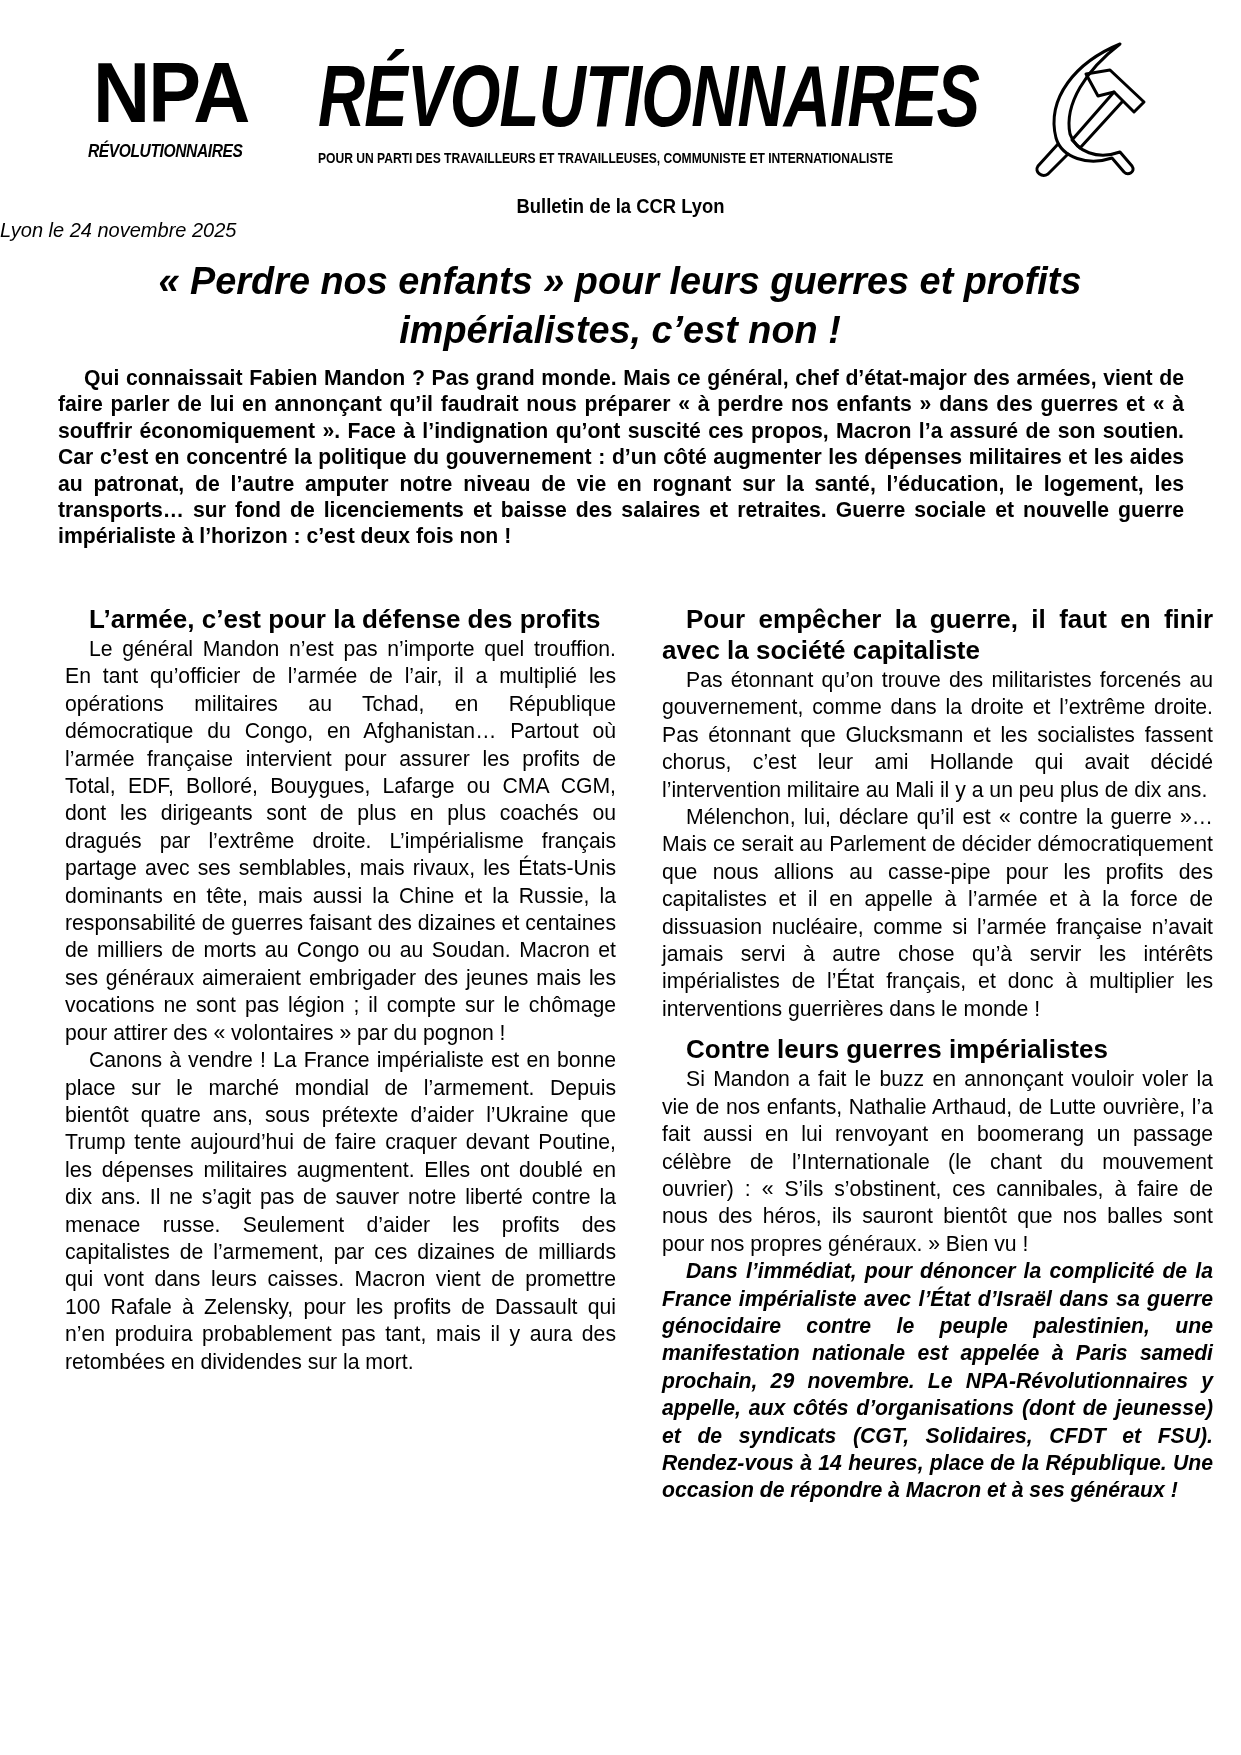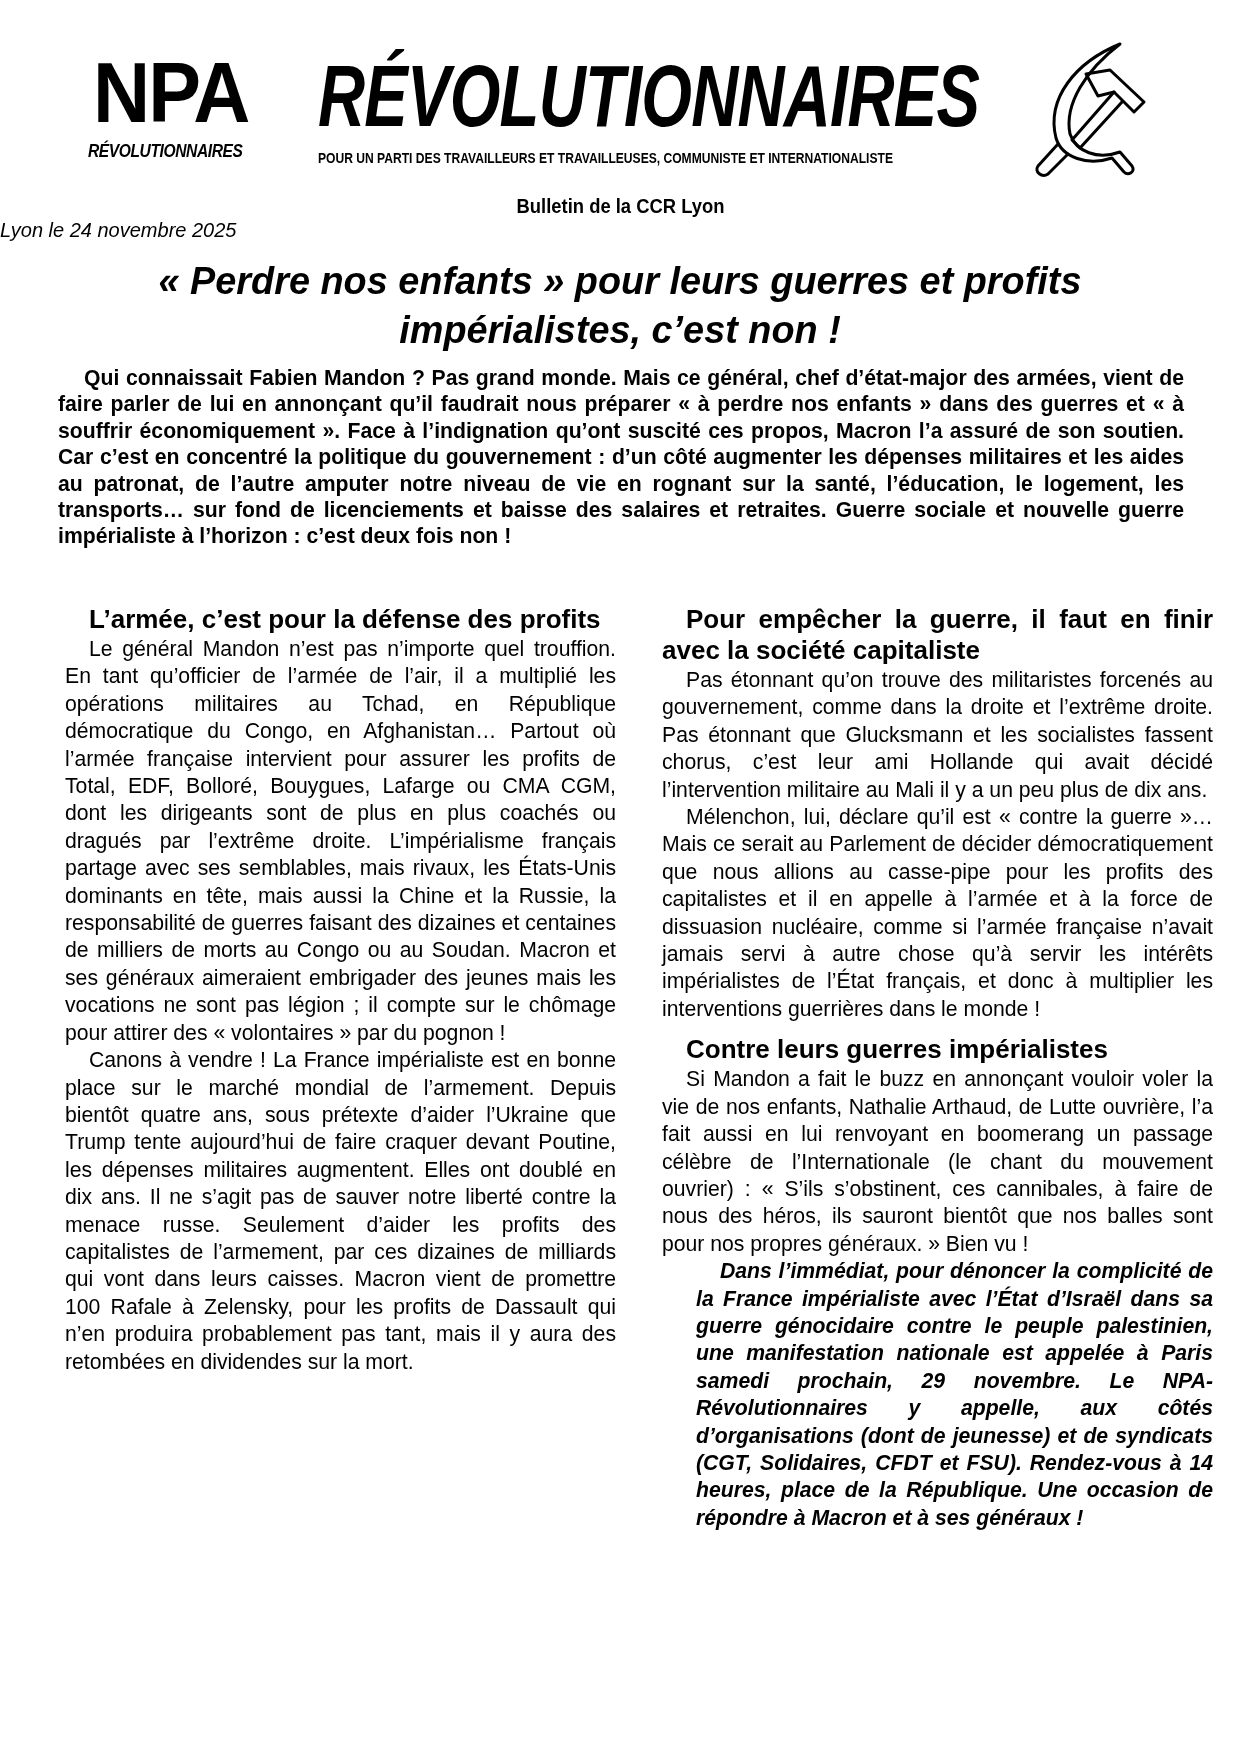--- a/index.html
+++ b/index.html
@@ -15,21 +15,21 @@
   .bulletin { position: absolute; left: 0; top: 194px; width: 1241px; text-align: center; font-size: 20px; font-weight: 700; line-height: 24px; transform: scaleX(0.92); }
   .date { position: absolute; left: 0; top: 218px; width: 1241px; text-align: left; font-size: 20px; font-style: italic; line-height: 24px; }
   .headline { position: absolute; left: 70px; top: 256px; width: 1100px; text-align: center; font-size: 39px; font-weight: 700; font-style: italic; line-height: 49px; transform: scaleX(0.97); }
   .intro { position: absolute; left: 58px; top: 365px; width: 1126px; font-size: 21.2px; font-weight: 700; line-height: 26.4px; text-align: justify; text-indent: 26px; margin: 0; }
   .col { position: absolute; top: 604px; width: 551px; font-size: 21.2px; line-height: 27.4px; text-align: justify; }
   .col.left { left: 65px; }
   .col.right { left: 662px; }
   .col h2 { font-size: 26px; font-weight: 700; line-height: 31px; margin: 0; text-indent: 24px; text-align: justify; }
   .col p { margin: 0; text-indent: 24px; }
   .col h2.spaced { margin-top: 12px; }
-  .col p.callout { font-weight: 700; font-style: italic; margin-left: 34px; }
+  .col p.callout { font-weight: 700; font-style: italic; }
 </style>
 </head>
 <body>
 
 <header class="masthead">
   <div class="npa-block">
     <span class="npa-big">NPA</span>
     <span class="npa-sub">RÉVOLUTIONNAIRES</span>
   </div>
   <div class="rev-block">

